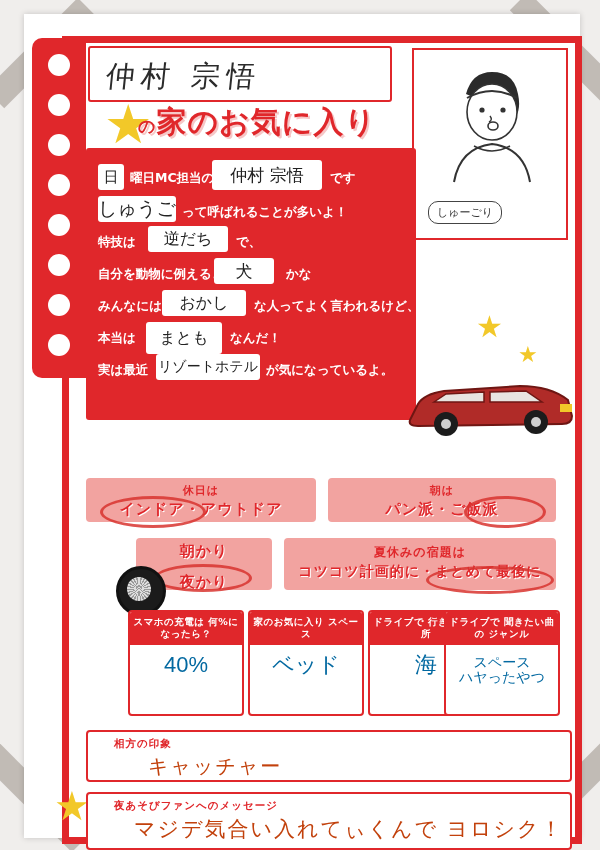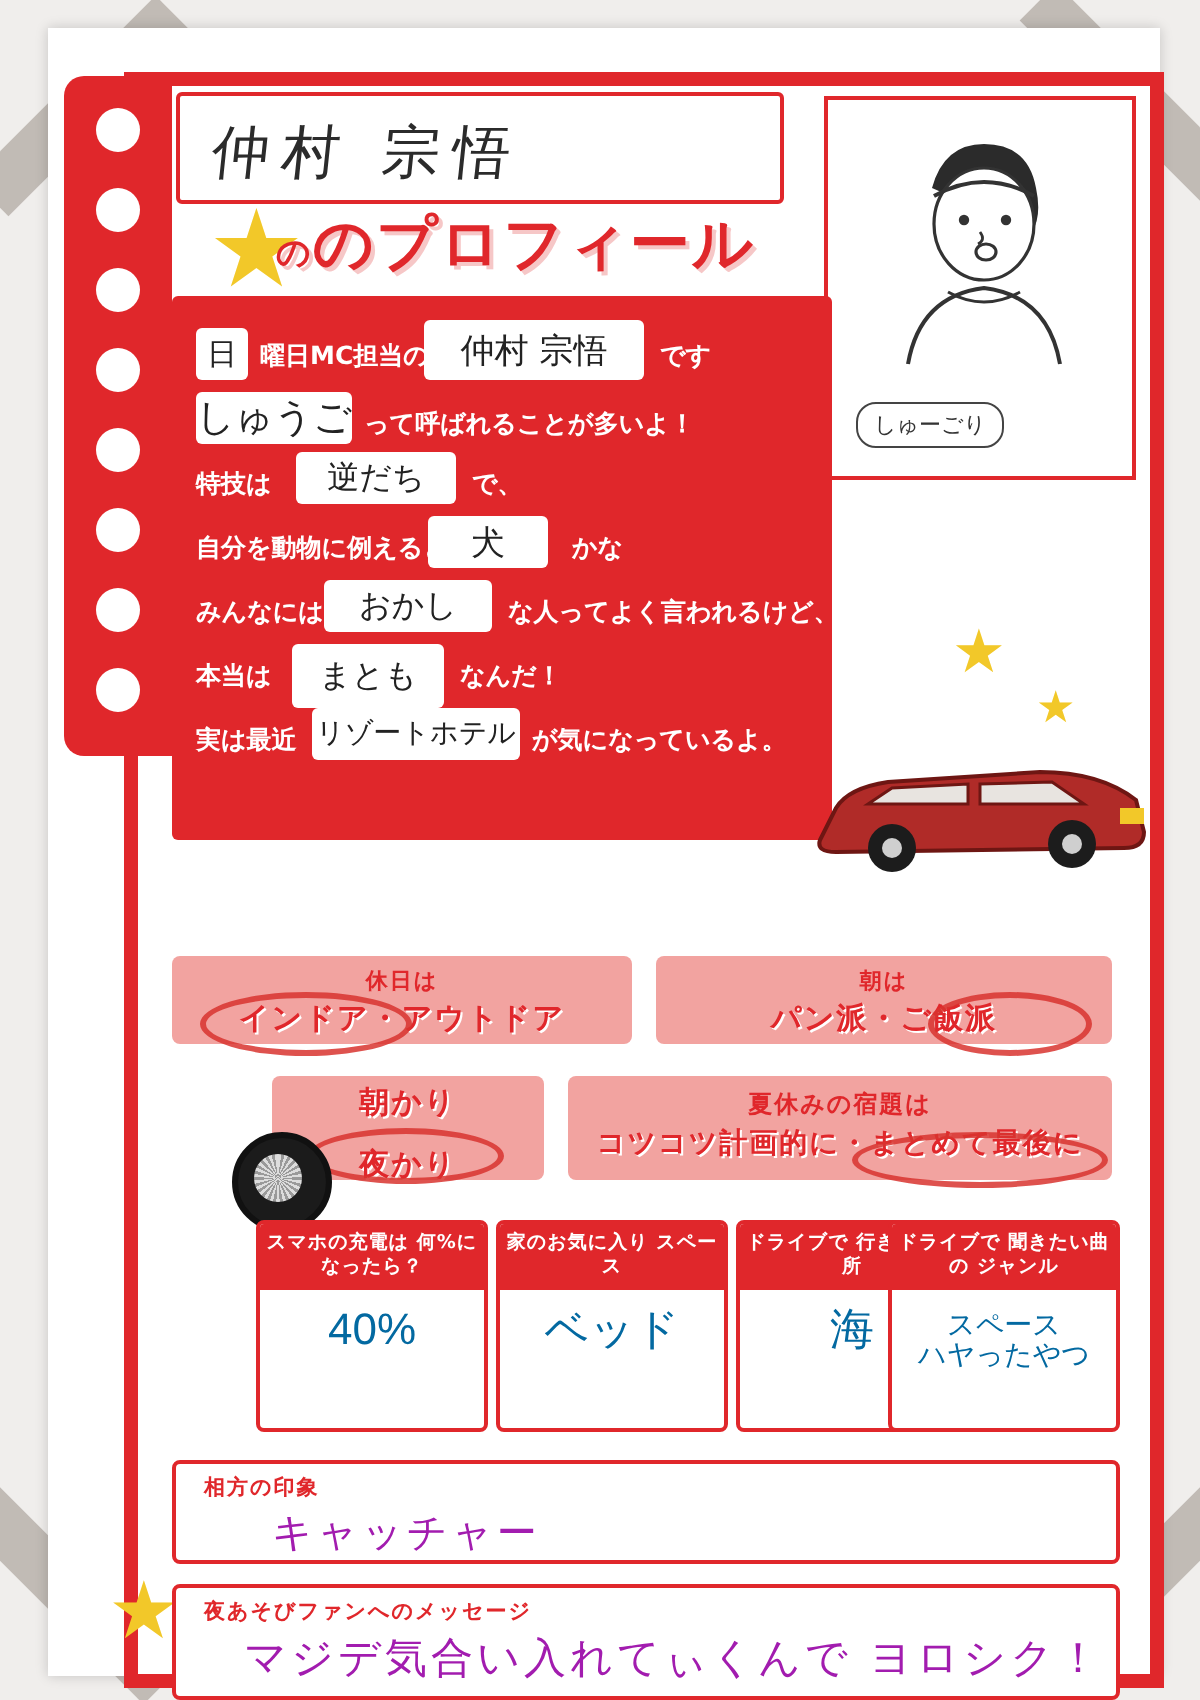--- a/index.html
+++ b/index.html
@@ -124,27 +124,27 @@
   }
   .card .ans{
     font-family:Liberation Sans, sans-serif;color:#0369a1;text-align:center;
     font-size:22px;padding-top:8px;line-height:1.1;
   }
   .card .ans.small{font-size:14px;padding-top:10px;}
 
   
   .longbox{
     position:absolute;left:10px;width:470px;background:#fff;
-    border:2px solid #e0272b;border-radius:4px;
+    border:2px solid #e0272b;border-radius:4px;padding-left:12px;
   }
   .longbox .lbl{
     color:#e0272b;font-size:10.5px;font-weight:bold;padding:5px 0 0 14px;letter-spacing:1px;
   }
   .longbox .hand{
-    font-family:"DejaVu Serif",serif;color:#a21caf;
+    font-family:"DejaVu Serif",serif;color:#c2410c;
     padding:2px 0 8px 48px;font-size:20px;letter-spacing:2px;
   }
   .longbox .hand.big{font-size:21px;padding-left:34px;}
 
   .wheel{
     position:absolute;left:40px;top:522px;width:44px;height:44px;border-radius:50%;
     background:#1b1b1b;border:3px solid #111;
   }
   .wheel:after{
     content:"";position:absolute;left:8px;top:8px;width:24px;height:24px;
@@ -178,21 +178,21 @@
     <div class="titlebox">
       <div class="namehand">仲村 宗悟</div>
     </div>
     <div class="star s1">★</div>
     <div class="star s2">★</div>
     <div class="star s3">★</div>
     <div class="star s4">★</div>
     <div class="star s5">★</div>
 
     <div class="profileline">
-      <span class="no">の</span><span>のプロフィール</span>
+      <span class="no">の</span><span>家のお気に入り</span>
     </div>
 
     <div class="portrait">
       <svg viewBox="0 0 152 188" width="152" height="188">
         <path d="M52 44 q6 -22 26 -22 q22 0 26 22 q3 14 -2 22" fill="#2b2b2b"></path>
         <ellipse cx="78" cy="62" rx="25" ry="28" fill="#fff" stroke="#333" stroke-width="1.6"></ellipse>
         <path d="M53 48 q25 -14 50 0" stroke="#333" stroke-width="2" fill="none"></path>
         <circle cx="68" cy="60" r="2.6" fill="#333"></circle>
         <circle cx="89" cy="60" r="2.6" fill="#333"></circle>
         <path d="M76 66 q3 4 -1 6" stroke="#333" stroke-width="1.4" fill="none"></path>

